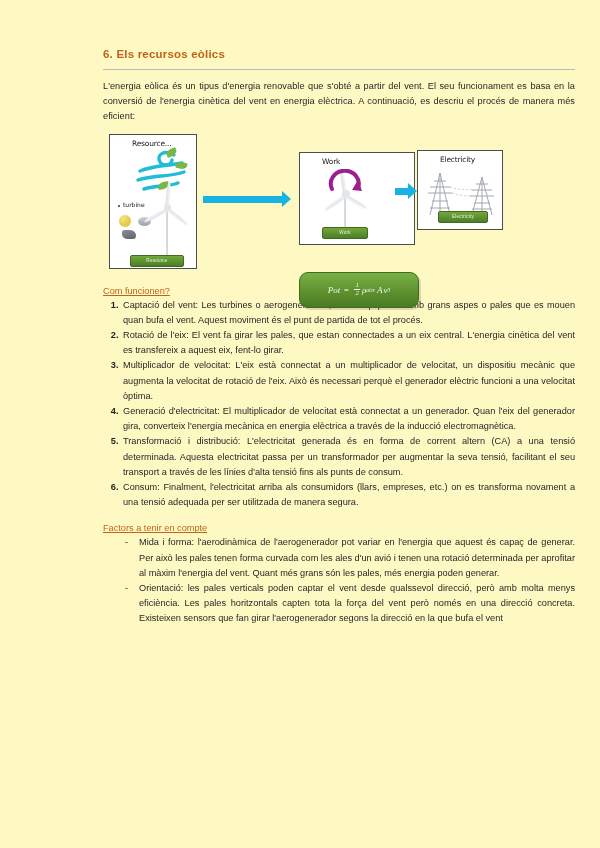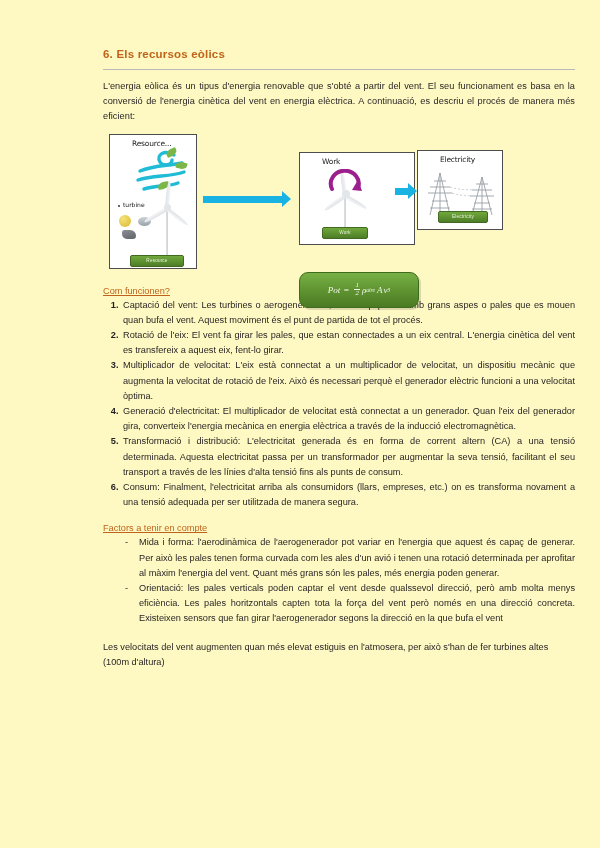--- a/index.html
+++ b/index.html
@@ -306,15 +306,14 @@
   <div class="gap-md"></div>
 
   <div class="sub-head">Factors a tenir en compte</div>
   <ul class="factors">
     <li>Mida i forma: l'aerodinàmica de l'aerogenerador pot variar en l'energia que aquest és capaç de generar. Per això les pales tenen forma curvada com les ales d'un avió i tenen una rotació determinada per aprofitar al màxim l'energia del vent. Quant més grans són les pales, més energia poden generar.</li>
     <li>Orientació: les pales verticals poden captar el vent desde qualssevol direcció, però amb molta menys eficiència. Les pales horitzontals capten tota la força del vent però només en una direcció concreta. Existeixen sensors que fan girar l'aerogenerador segons la direcció en la que bufa el vent</li>
   </ul>
 
   <div class="gap-md"></div>
 
-  <p class="tail-para">Les velocitats del vent augmenten quan més elevat estiguis en l'atmosera, per això s'han de fer turbines altes (100m d'altura)</p>
 
 </div>
 
 </body></html>

